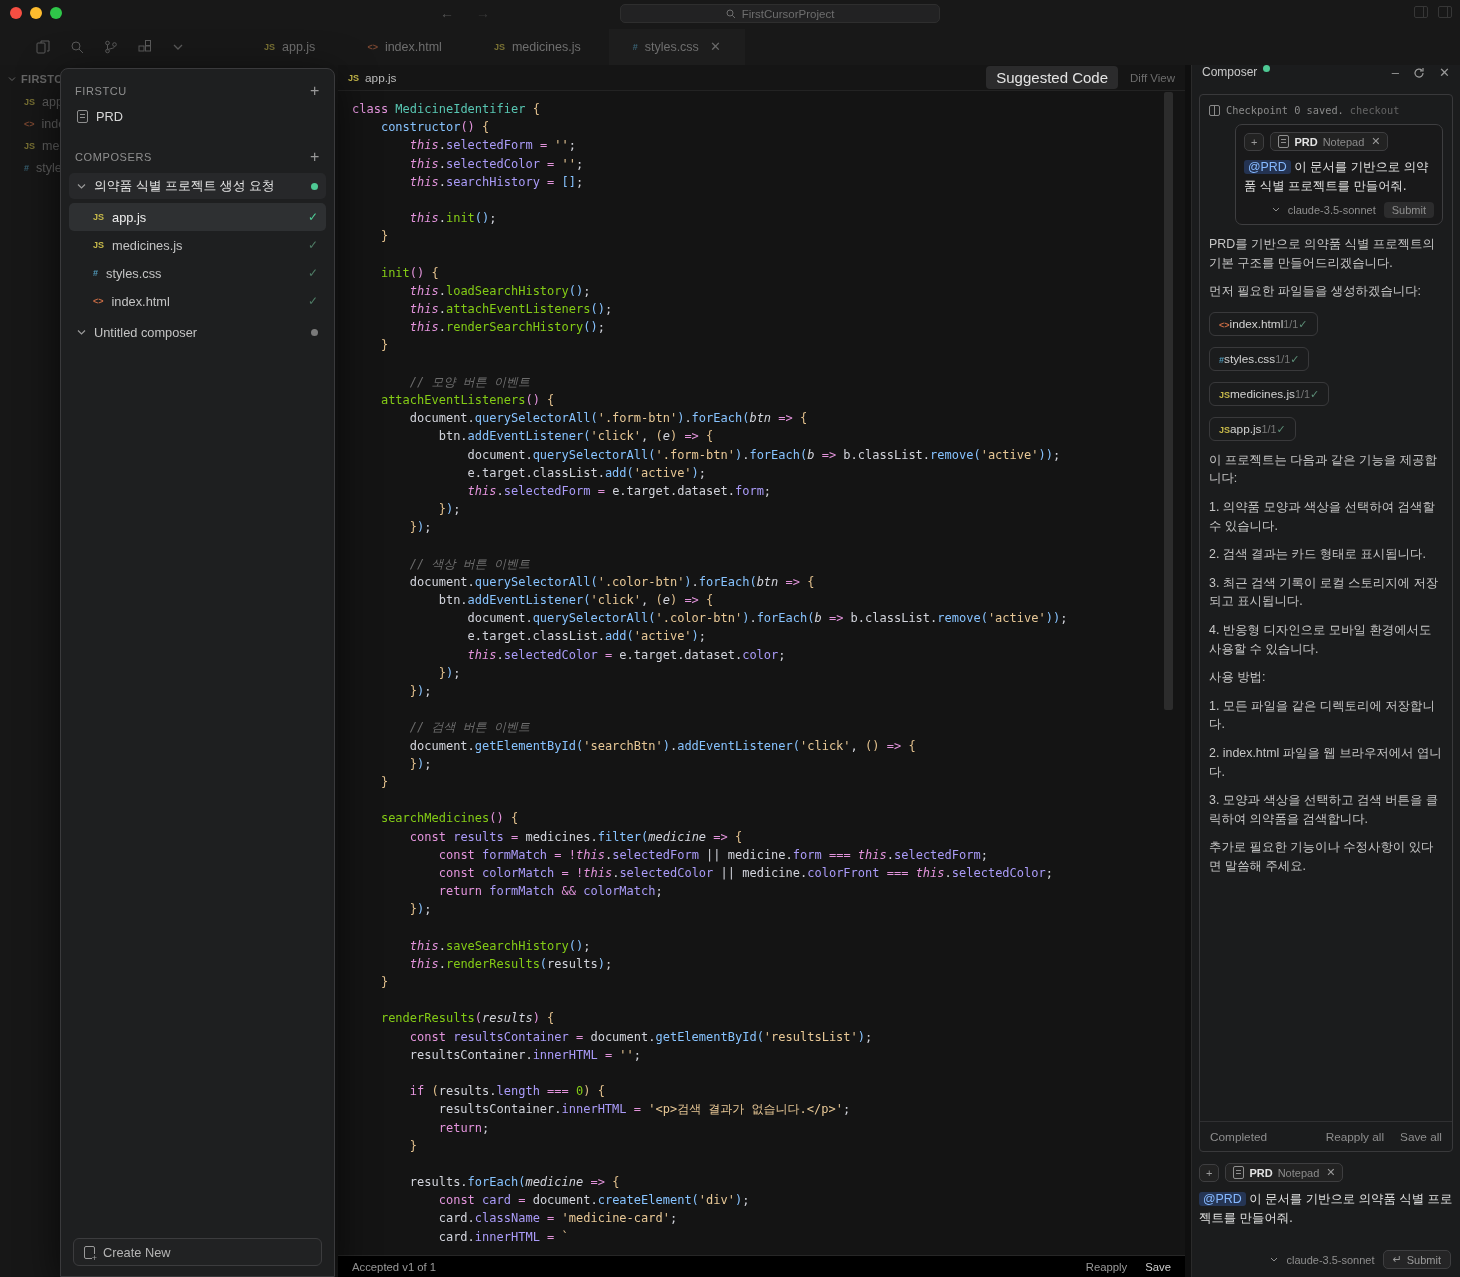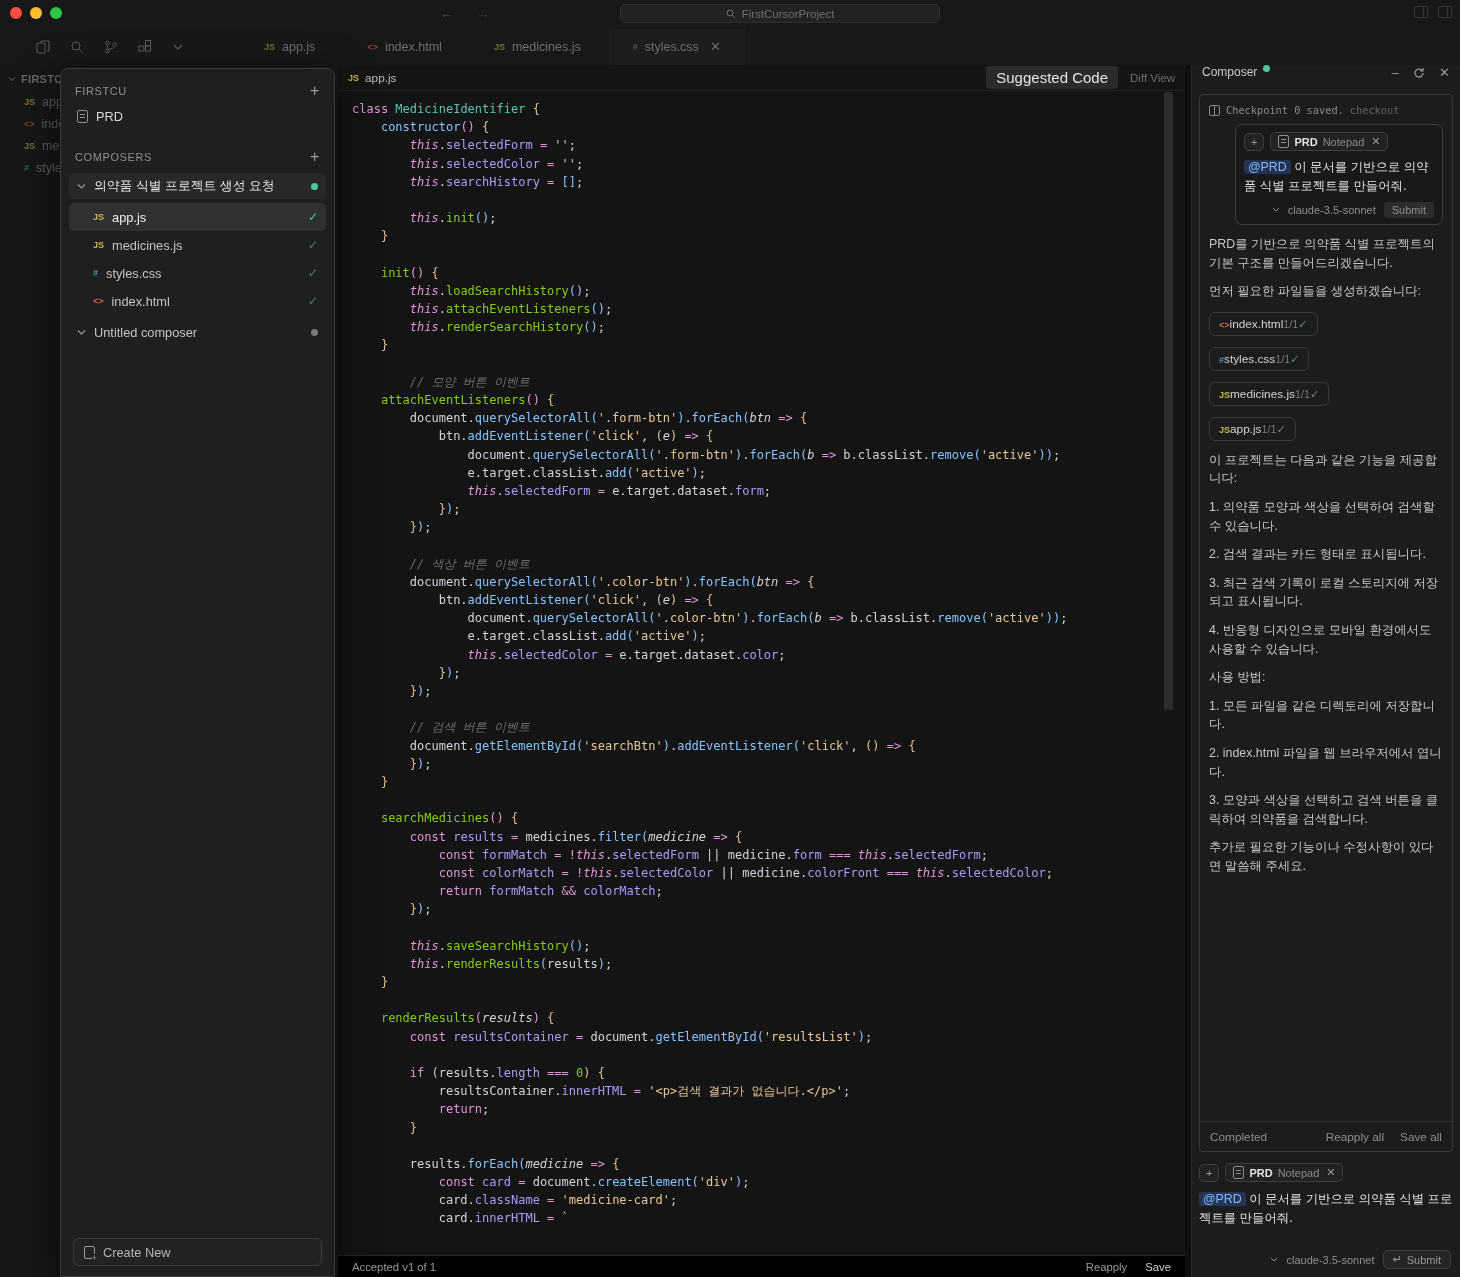--- a/index.html
+++ b/index.html
@@ -264,20 +264,21 @@
       <div class="code-line"><span class="tok-t">            </span><span class="tok-k">const</span><span class="tok-t"> </span><span class="tok-p">colorMatch</span><span class="tok-t"> </span><span class="tok-k">=</span><span class="tok-t"> </span><span class="tok-k">!</span><span class="tok-th">this</span><span class="tok-t">.</span><span class="tok-p">selectedColor</span><span class="tok-t"> || medicine.</span><span class="tok-p">colorFront</span><span class="tok-t"> </span><span class="tok-k">===</span><span class="tok-t"> </span><span class="tok-th">this</span><span class="tok-t">.</span><span class="tok-p">selectedColor</span><span class="tok-t">;</span></div>
       <div class="code-line"><span class="tok-t">            </span><span class="tok-k">return</span><span class="tok-t"> </span><span class="tok-p">formMatch</span><span class="tok-t"> </span><span class="tok-k">&amp;&amp;</span><span class="tok-t"> </span><span class="tok-p">colorMatch</span><span class="tok-t">;</span></div>
       <div class="code-line"><span class="tok-t">        </span><span class="tok-b">}</span><span class="tok-f">)</span><span class="tok-t">;</span></div>
       <div class="code-line">&nbsp;</div>
       <div class="code-line"><span class="tok-t">        </span><span class="tok-th">this</span><span class="tok-t">.</span><span class="tok-u">saveSearchHistory</span><span class="tok-f">()</span><span class="tok-t">;</span></div>
       <div class="code-line"><span class="tok-t">        </span><span class="tok-th">this</span><span class="tok-t">.</span><span class="tok-u">renderResults</span><span class="tok-f">(</span><span class="tok-t">results</span><span class="tok-f">)</span><span class="tok-t">;</span></div>
       <div class="code-line"><span class="tok-t">    </span><span class="tok-b">}</span></div>
       <div class="code-line">&nbsp;</div>
       <div class="code-line"><span class="tok-t">    </span><span class="tok-u">renderResults</span><span class="tok-k">(</span><span class="tok-i">results</span><span class="tok-k">)</span><span class="tok-t"> </span><span class="tok-b">{</span></div>
       <div class="code-line"><span class="tok-t">        </span><span class="tok-k">const</span><span class="tok-t"> </span><span class="tok-p">resultsContainer</span><span class="tok-t"> </span><span class="tok-k">=</span><span class="tok-t"> document.</span><span class="tok-f">getElementById</span><span class="tok-f">(</span><span class="tok-s">'resultsList'</span><span class="tok-f">)</span><span class="tok-t">;</span></div>
+      <div class="code-line"><span class="tok-t">        resultsContainer.</span><span class="tok-p">innerHTML</span><span class="tok-t"> </span><span class="tok-k">=</span><span class="tok-t"> </span><span class="tok-s">''</span><span class="tok-t">;</span></div>
       <div class="code-line">&nbsp;</div>
       <div class="code-line"><span class="tok-t">        </span><span class="tok-k">if</span><span class="tok-t"> </span><span class="tok-b">(</span><span class="tok-t">results.</span><span class="tok-p">length</span><span class="tok-t"> </span><span class="tok-k">===</span><span class="tok-t"> </span><span class="tok-u">0</span><span class="tok-b">)</span><span class="tok-t"> </span><span class="tok-b">{</span></div>
       <div class="code-line"><span class="tok-t">            resultsContainer.</span><span class="tok-p">innerHTML</span><span class="tok-t"> </span><span class="tok-k">=</span><span class="tok-t"> </span><span class="tok-s">'&lt;p&gt;검색 결과가 없습니다.&lt;/p&gt;'</span><span class="tok-t">;</span></div>
       <div class="code-line"><span class="tok-t">            </span><span class="tok-k">return</span><span class="tok-t">;</span></div>
       <div class="code-line"><span class="tok-t">        </span><span class="tok-b">}</span></div>
       <div class="code-line">&nbsp;</div>
       <div class="code-line"><span class="tok-t">        results.</span><span class="tok-f">forEach</span><span class="tok-f">(</span><span class="tok-i">medicine</span><span class="tok-t"> </span><span class="tok-k">=&gt;</span><span class="tok-t"> </span><span class="tok-b">{</span></div>
       <div class="code-line"><span class="tok-t">            </span><span class="tok-k">const</span><span class="tok-t"> </span><span class="tok-p">card</span><span class="tok-t"> </span><span class="tok-k">=</span><span class="tok-t"> document.</span><span class="tok-f">createElement</span><span class="tok-f">(</span><span class="tok-s">'div'</span><span class="tok-f">)</span><span class="tok-t">;</span></div>
       <div class="code-line"><span class="tok-t">            card.</span><span class="tok-p">className</span><span class="tok-t"> </span><span class="tok-k">=</span><span class="tok-t"> </span><span class="tok-s">'medicine-card'</span><span class="tok-t">;</span></div>
       <div class="code-line"><span class="tok-t">            card.</span><span class="tok-p">innerHTML</span><span class="tok-t"> </span><span class="tok-k">=</span><span class="tok-t"> </span><span class="tok-s">`</span></div>

